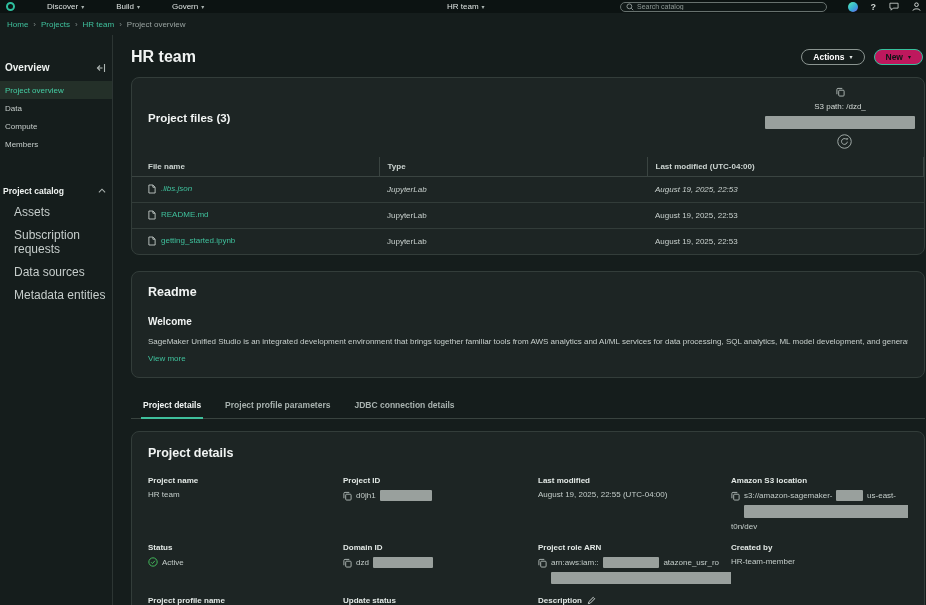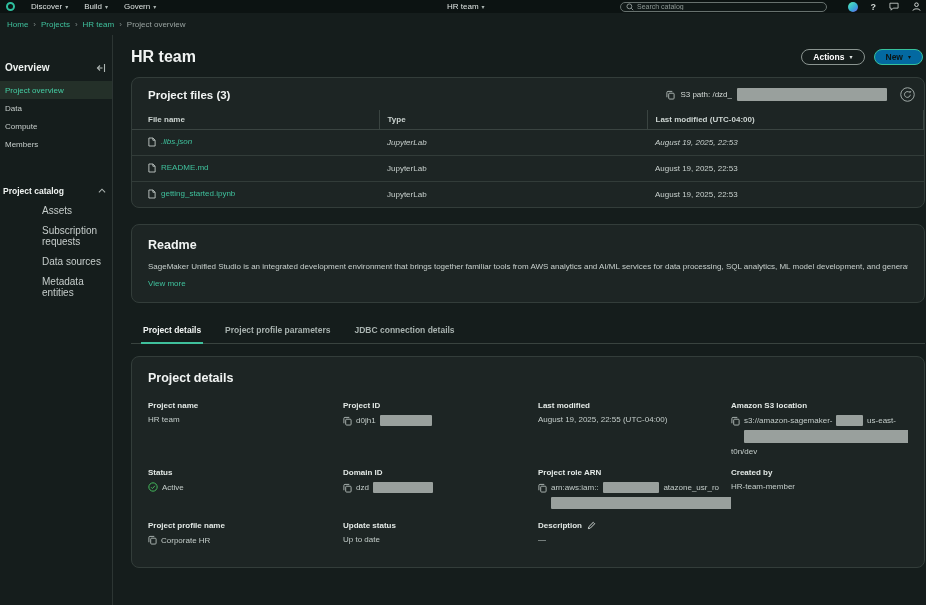--- a/index.html
+++ b/index.html
@@ -8,21 +8,21 @@
     font-family:"Liberation Sans","DejaVu Sans",sans-serif;
     background:#151d1c; color:#e6ebe9;
   }
   .screen { width:926px; height:605px; overflow:hidden; display:flex; flex-direction:column; }
 
   
   .topbar {
     height:13px; flex:0 0 13px; background:#0c1312; display:flex; align-items:center;
     position:relative; padding:0 6px; font-size:8px; color:#dde2e0;
   }
-  .topbar-left { display:flex; align-items:center; gap:16px; }
+  .topbar-left { display:flex; align-items:center; gap:32px; }
   .logo { width:9px; height:9px; border-radius:50%; border:2px solid #2ebf9e; }
   .menu-item { display:flex; align-items:center; gap:3px; cursor:pointer; }
   .caret { font-size:6px; color:#aab3b0; line-height:1; }
   .topbar-center { position:absolute; left:447px; display:flex; align-items:center; gap:3px; cursor:pointer; }
   .searchbox {
     position:absolute; left:620px; width:207px; height:10px; border:1px solid #67716e;
     border-radius:5px; display:flex; align-items:center; padding:0 5px; gap:3px; background:#101817;
   }
   .searchbox input {
     flex:1; background:transparent; border:none; outline:none; color:#cfd6d3;
@@ -45,44 +45,44 @@
 
   
   .layout { flex:1; display:flex; min-height:0; }
   .sidebar { width:113px; flex:0 0 113px; border-right:1px solid #2c3533; padding-top:10px; }
   .sidebar-header { display:flex; align-items:center; justify-content:space-between; padding:2px 6px 8px 5px;margin-top:15px; }
   .sidebar-header .title { font-size:10px; font-weight:bold; color:#eef2f0; }
   .nav-item { font-size:8px; color:#c6cdcb; padding:4.5px 5px; cursor:pointer; }
   .nav-item.active { background:#243029; color:#45cfa5; }
   .section-header { margin-top:29px; display:flex; align-items:center; justify-content:space-between; padding:4px 6px 4px 3px; cursor:pointer; }
   .section-header .title { font-size:8.5px; font-weight:bold; color:#eef2f0; }
-  .sub-item { font-size:10px; color:#c6cdcb; padding:4.5px 5px 4.5px 14px; cursor:pointer;margin-left:28px; }
+  .sub-item { font-size:12px; color:#c6cdcb; padding:4.5px 5px 4.5px 14px; cursor:pointer; }
 
   .main { flex:1; padding:0 1px 0 18px; min-width:0; }
 
   
   .page-header { display:flex; align-items:center; justify-content:space-between; padding:13px 2px 11px 0; }
   .page-title { font-size:16px; font-weight:bold; color:#f1f4f3; }
   .header-buttons { display:flex; gap:9px; }
   .btn {
     display:inline-flex; align-items:center; gap:5px; height:16px; padding:0 11px;
     border:1px solid #8a9490; border-radius:9px; background:transparent; color:#fff;
     font-size:8.5px; font-weight:bold; font-family:inherit; cursor:pointer;
   }
   .btn .caret { color:#e6ebe9; }
-  .btn.primary { background:#0369a1; border-color:#36c19c; color:#0c1514; }
+  .btn.primary { background:#be185d; border-color:#36c19c; color:#0c1514; }
   .btn.primary .caret { color:#0c1514; }
 
   
   .card { background:#1d2524; border:1px solid #333d3a; border-radius:8px; }
   .redact { display:inline-block; background:#99a09d; border-radius:1px; height:11px; vertical-align:middle; }
 
   .files-head { display:flex; align-items:center; justify-content:space-between; padding:9px 9px 8px 16px; }
   .files-title { font-size:11.5px; font-weight:bold; color:#f1f4f3; }
-  .s3path { display:flex; align-items:center; gap:5px; font-size:8px; color:#d4dad7; }
+  .s3path { display:flex; align-items:center; gap:5px; font-size:8px; color:#d4dad7;flex-direction:column; }
   .refresh-btn { margin-left:8px; background:none; border:none; cursor:pointer; padding:0; display:flex; }
 
   table.files { width:100%; border-collapse:collapse; font-size:8px; }
   table.files th {
     text-align:left; font-weight:bold; color:#ccd4d1; padding:5px 8px;
     border-bottom:1px solid #3a4441;
   }
   table.files th + th { border-left:1px solid #3a4441; }
   table.files th:last-child { border-right:1px solid #3a4441; }
   table.files th:first-child { padding-left:16px; width:247px; }
@@ -295,20 +295,21 @@
                   </span></td>
               <td>JupyterLab</td>
               <td>August 19, 2025, 22:53</td>
             </tr>
           </tbody>
         </table>
       </div>
 
       <div class="card readme-card">
         <div class="readme-title">Readme</div>
+        <div class="readme-heading">Welcome</div>
         <div class="readme-body">SageMaker Unified Studio is an integrated development environment that brings together familiar tools from AWS analytics and AI/ML services for data processing, SQL analytics, ML model development, and generative AI...</div>
         <span class="view-more">View more</span>
       </div>
 
       <div class="tabs">
         <div class="tab active">Project details</div>
         <div class="tab">Project profile parameters</div>
         <div class="tab">JDBC connection details</div>
       </div>
 

